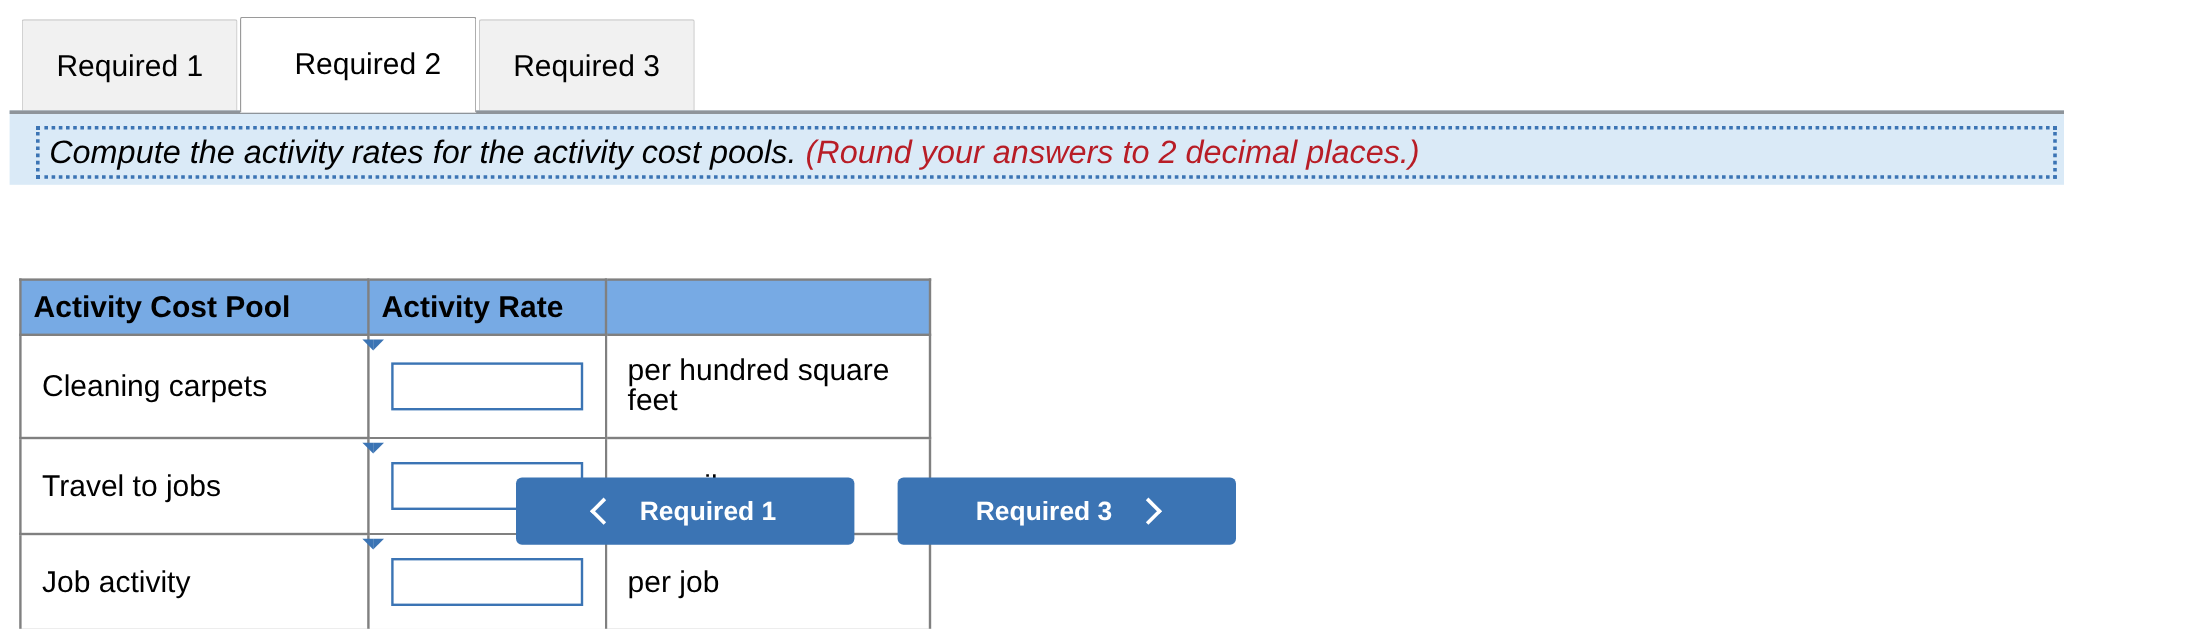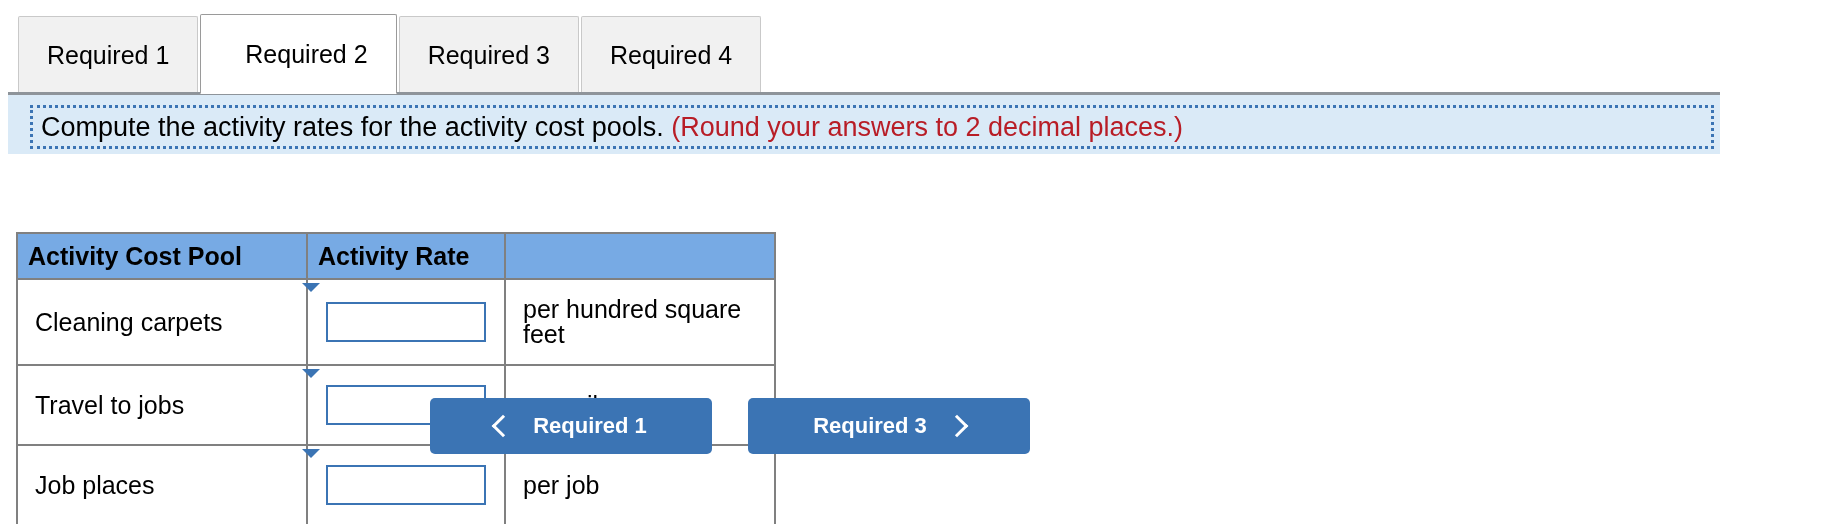--- a/index.html
+++ b/index.html
@@ -74,20 +74,21 @@
     position: absolute;
     left: 22px;
     top: 10px;
     right: 6px;
     height: 44px;
     border: 3px dotted #3b74b4;
     box-sizing: border-box;
     display: flex;
     align-items: center;
     padding-left: 8px;
+    font-style: italic;
   }
   .banner-text {
     font-size: 27px;
     line-height: 1;
     white-space: nowrap;
   }
   .banner-text .note {
     color: #b81d26;
   }
 
@@ -210,23 +211,20 @@
 <div class="tabstrip">
   <div class="tab">
     <span>Required 1</span>
   </div>
   <div class="tab active">
     <span>Required 2</span>
   </div>
   <div class="tab">
     <span>Required 3</span>
   </div>
-  <div class="tab">
-    <span>Required 4</span>
-  </div>
 </div>
 
 <div class="banner">
   <div class="banner-inner">
     <div class="banner-text">
       <span>Compute the activity rates for the activity cost pools.</span>
       <span class="note">(Round your answers to 2 decimal places.)</span>
     </div>
   </div>
 </div>
@@ -255,21 +253,21 @@
     </tr>
     <tr>
       <td class="cell-pad">Travel to jobs</td>
       <td class="input-cell">
         <input class="rate-input" type="text" value="" style="">
         <span class="corner-flag"></span>
       </td>
       <td class="cell-pad">per mile</td>
     </tr>
     <tr>
-      <td class="cell-pad">Job places</td>
+      <td class="cell-pad">Job activity</td>
       <td class="input-cell">
         <input class="rate-input" type="text" value="" style="">
         <span class="corner-flag"></span>
       </td>
       <td class="cell-pad">per job</td>
     </tr>
   </tbody>
 </table>
 
 <div class="nav-row">

